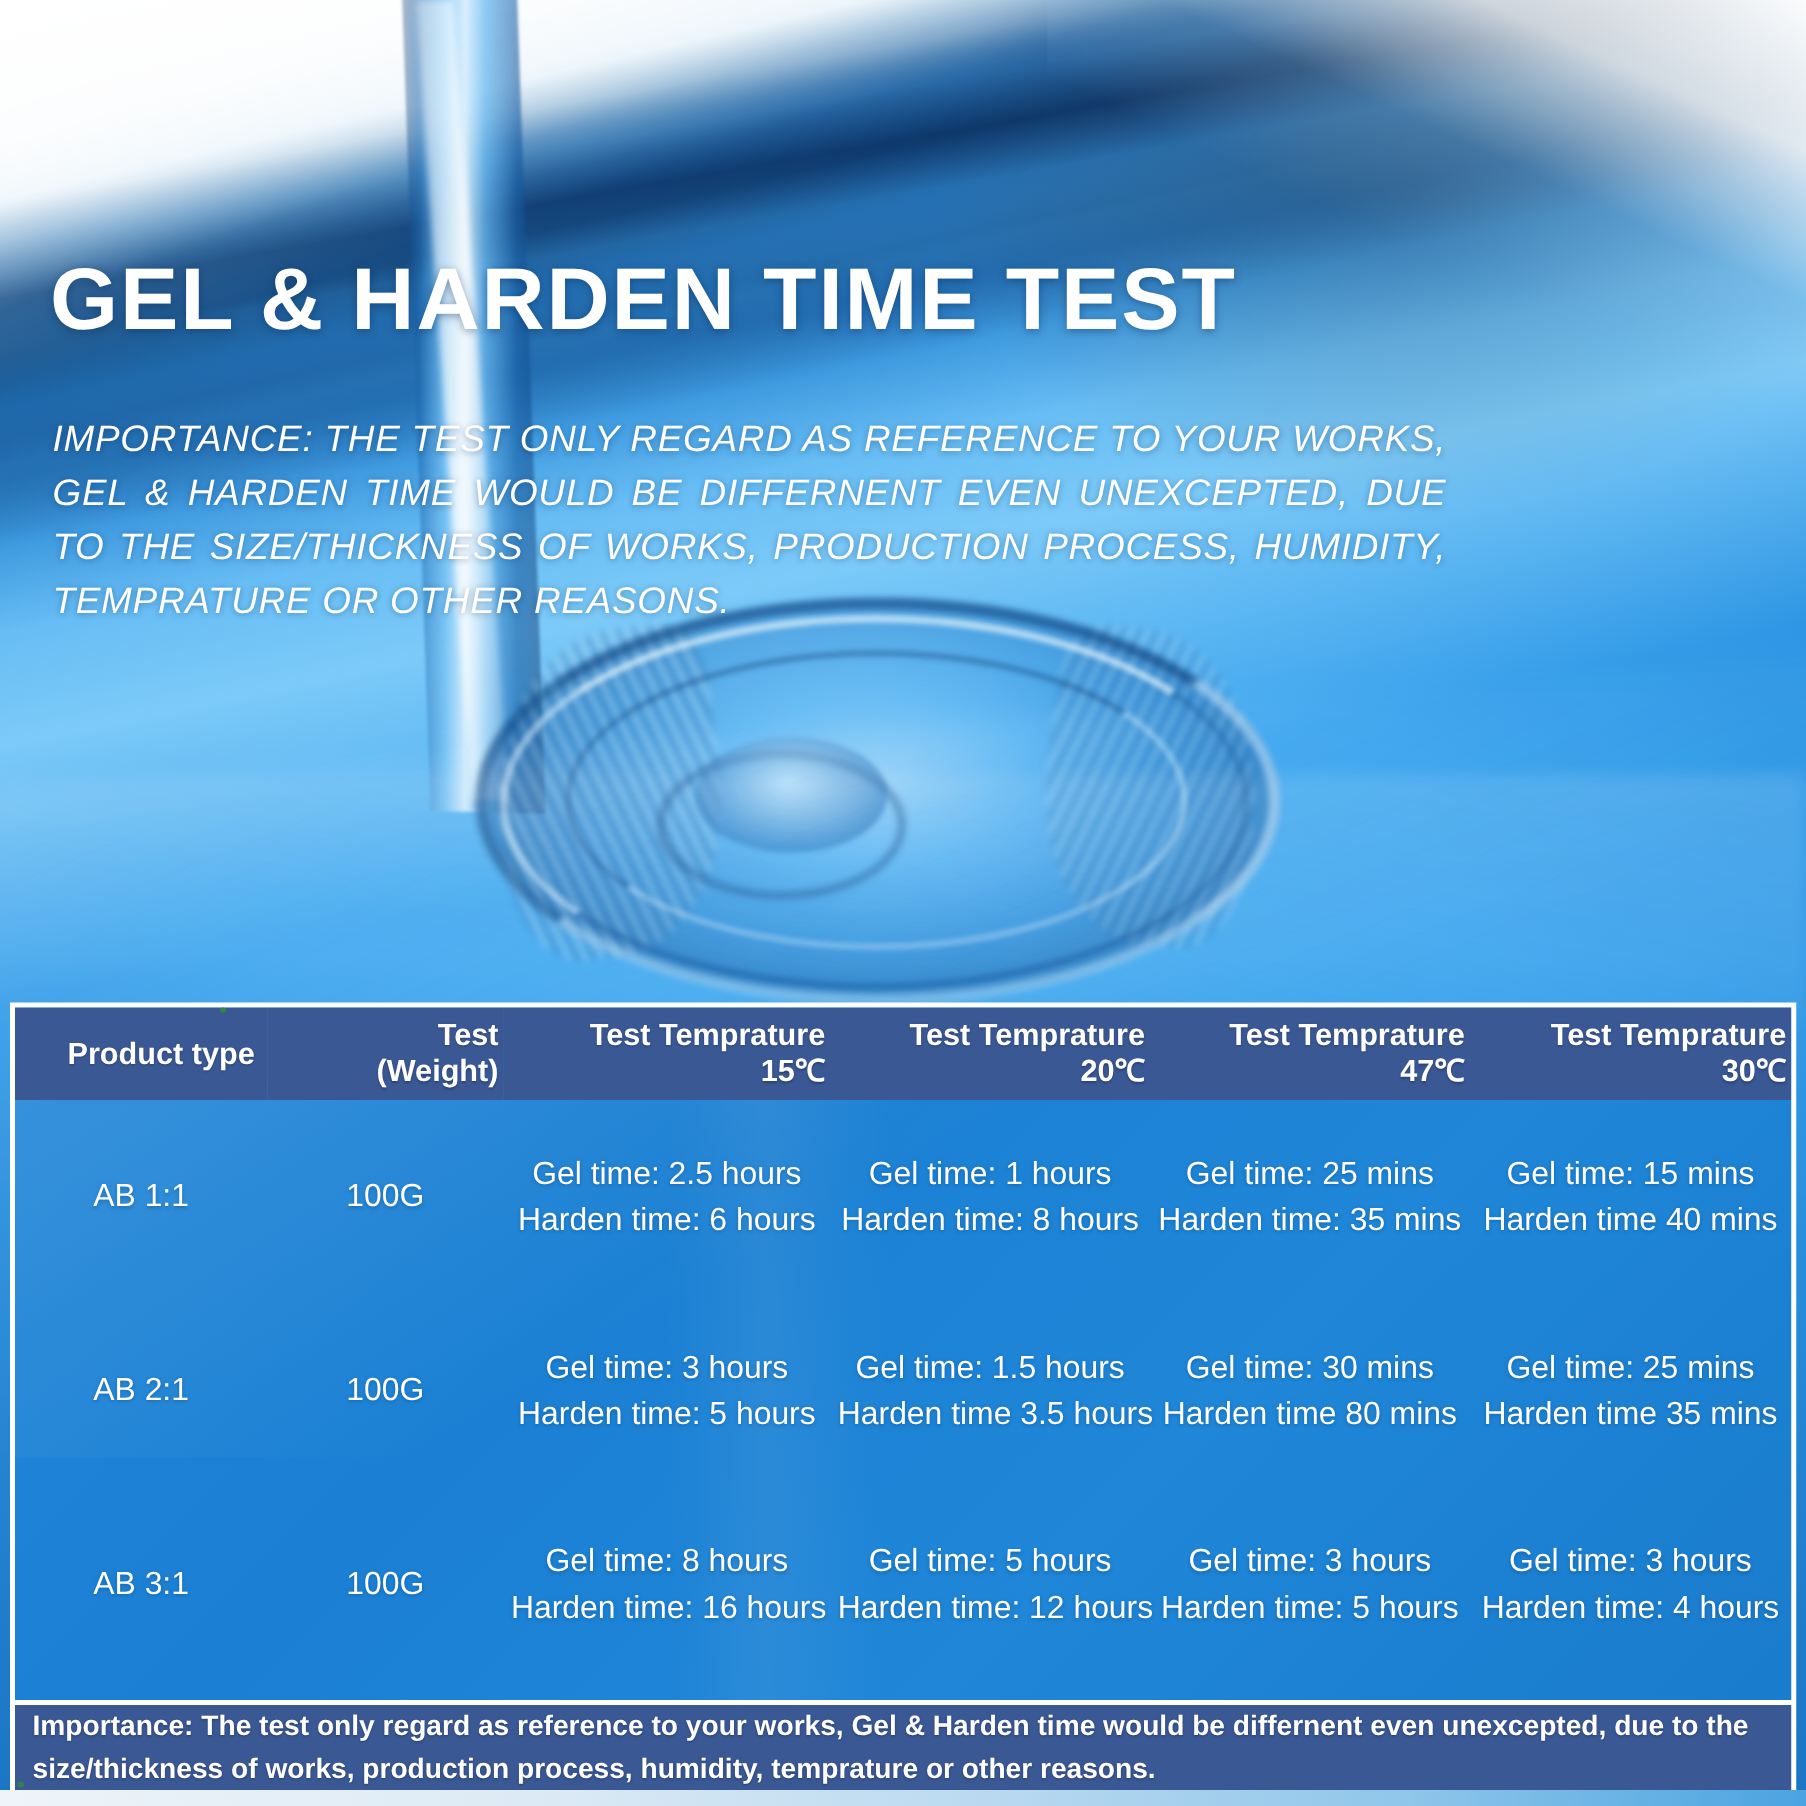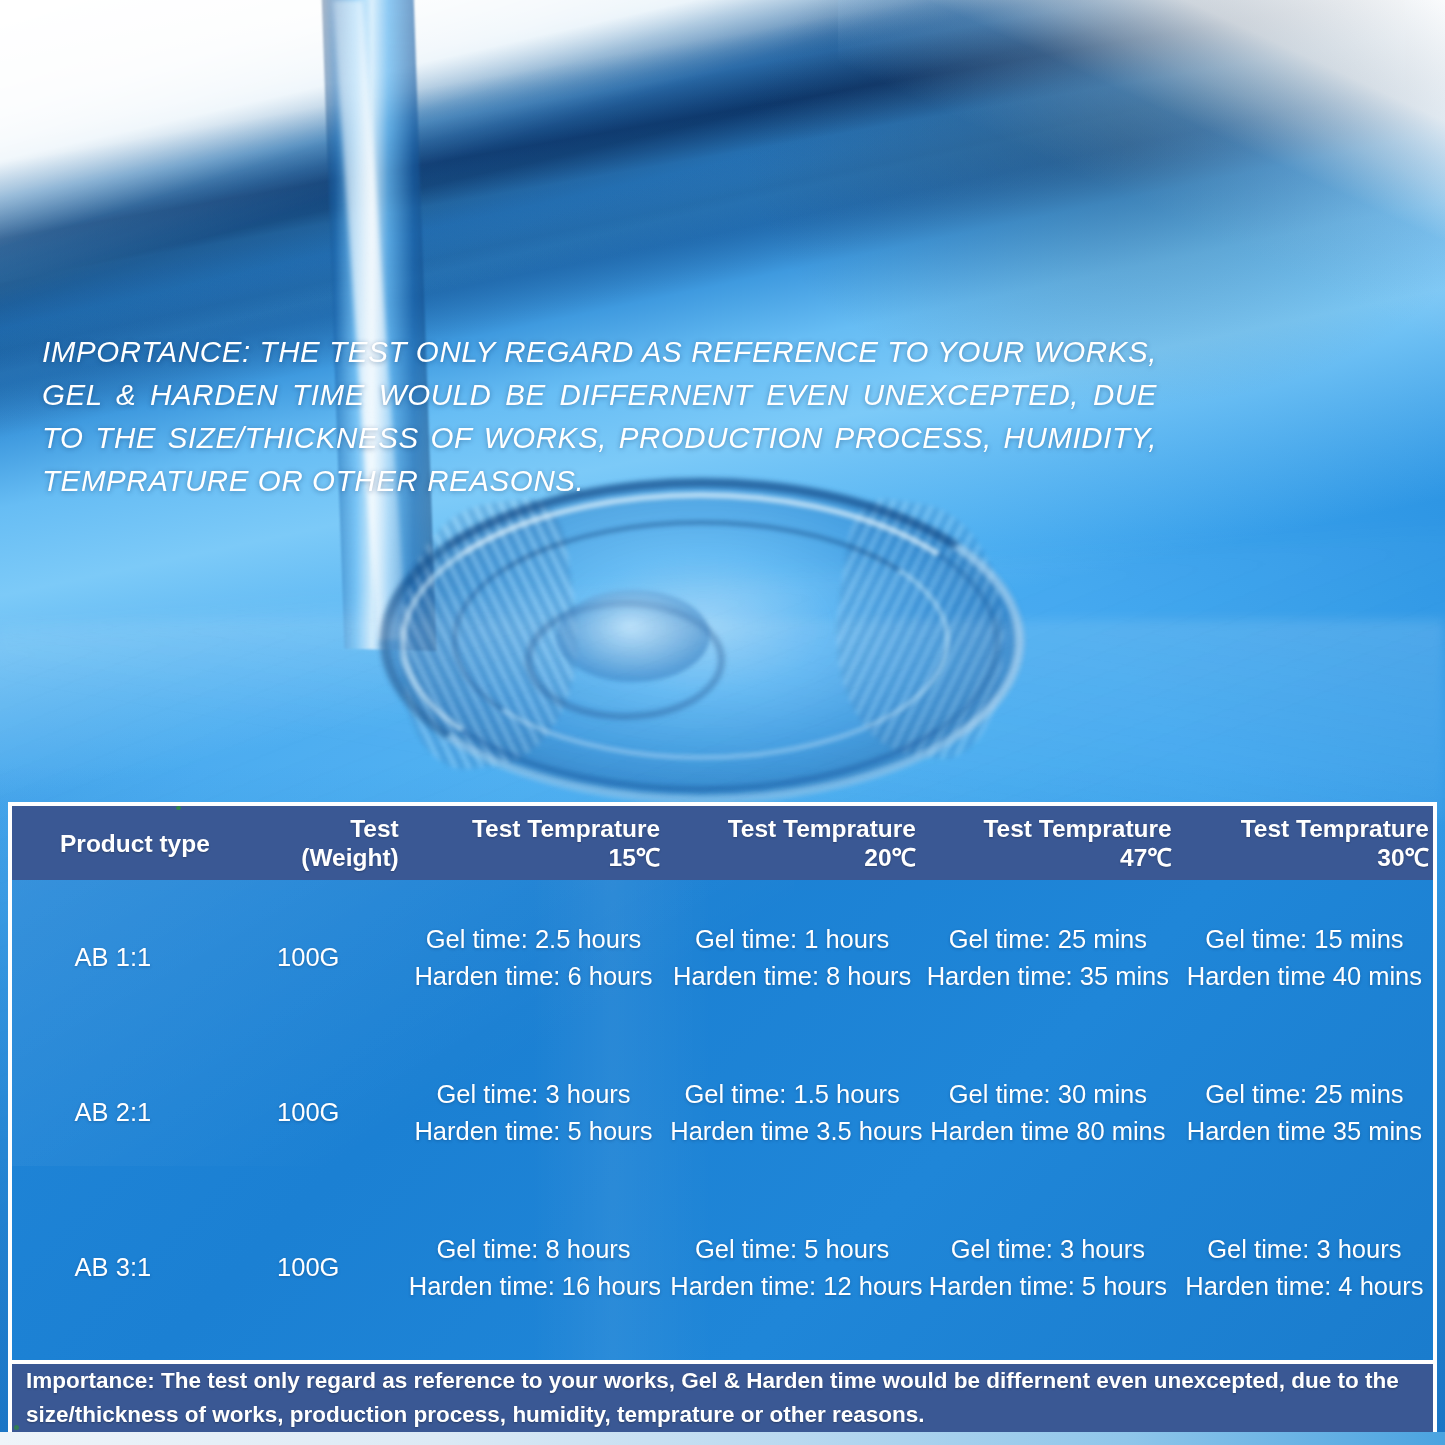--- a/index.html
+++ b/index.html
@@ -255,21 +255,21 @@
   thead th {
     color:#ffffff;
     font-size:24.5px;
     font-weight:bold;
     text-align:right;
     vertical-align:middle;
     line-height:29px;
     padding:0 4px;
     text-shadow:0 1px 2px rgba(0,0,0,0.25);
   }
-  thead th.first { text-align:right; padding-left:36px;margin-top:48px; }
+  thead th.first { text-align:center; padding-left:36px;margin-top:48px; }
   tbody tr { height:155px; }
   tbody td {
     color:#ffffff;
     font-size:25.5px;
     text-align:center;
     vertical-align:middle;
     line-height:37px;
     padding:0 6px;
     text-shadow:0 1px 3px rgba(8,45,95,0.35);
   }
@@ -332,20 +332,21 @@
   <div class="feather-r"></div>
   <div class="ring ring1"></div>
   <div class="ring ring2"></div>
   <div class="ring ring3"></div>
   <div class="splash-base"></div>
   <div class="ring-inner"></div>
   <div class="lowsheen"></div>
   <div class="diag-sheen"></div>
   <div class="bottom-wash"></div>
 
+  <div class="headline">GEL &amp; HARDEN TIME TEST</div>
 
   <div class="subtitle">IMPORTANCE: THE TEST ONLY REGARD AS REFERENCE TO YOUR WORKS, GEL &amp; HARDEN TIME WOULD BE DIFFERNENT EVEN UNEXCEPTED, DUE TO THE SIZE/THICKNESS OF WORKS, PRODUCTION PROCESS, HUMIDITY, TEMPRATURE OR OTHER REASONS.</div>
 
   <div class="table-wrap">
     <div class="sheen-tl"></div>
     <div class="sheen-col"></div>
     <table>
       <colgroup>
         <col style="width:14.2%">
         <col style="width:13.3%">

